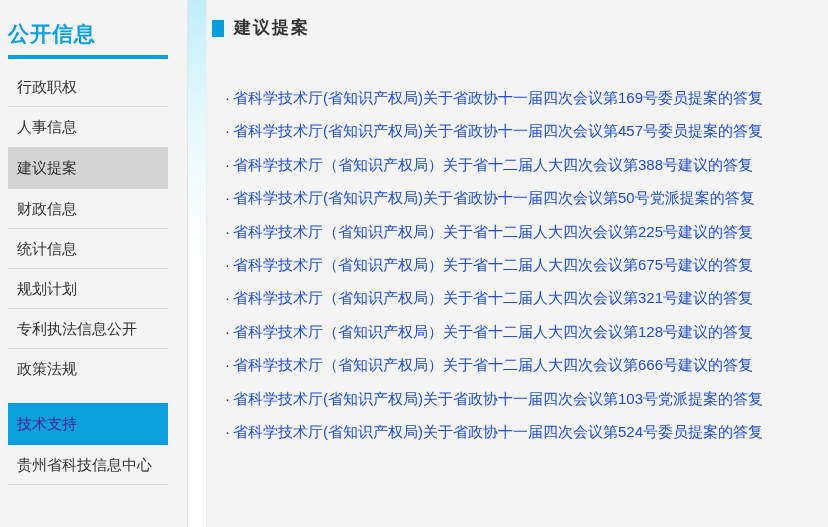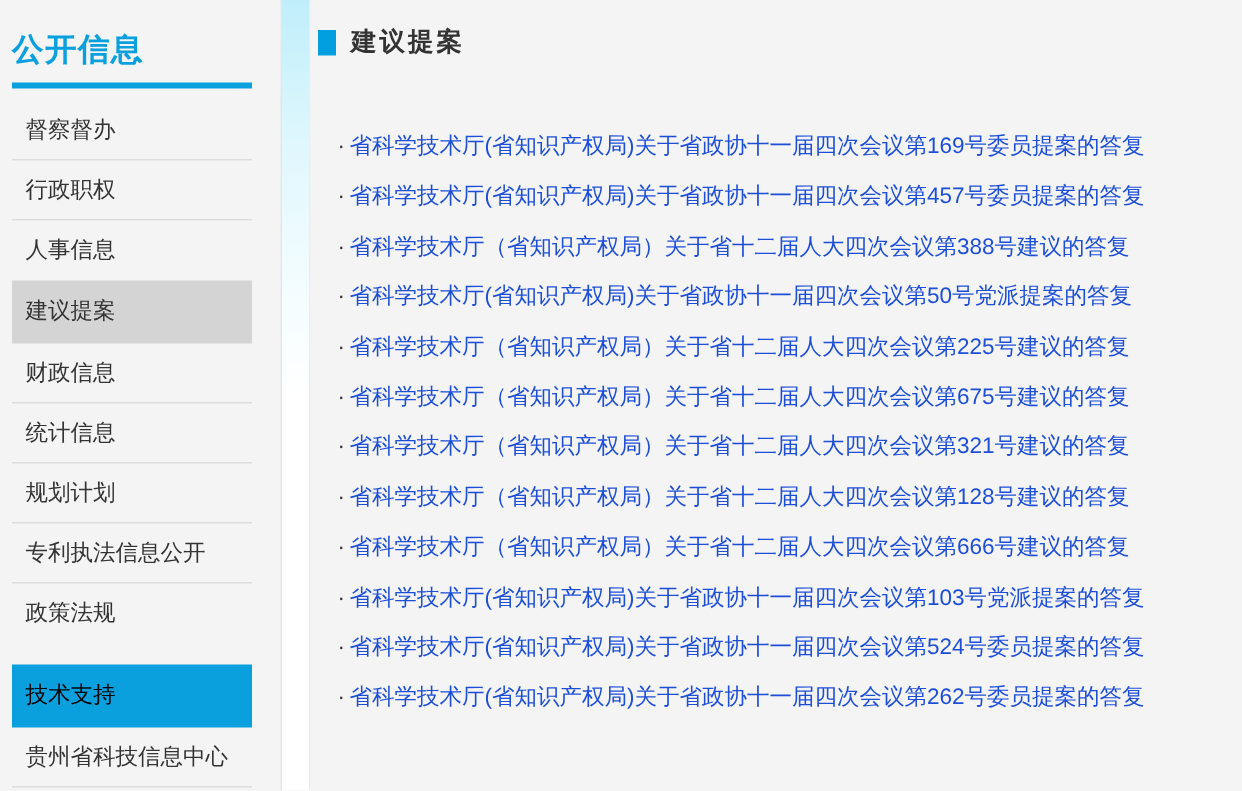--- a/index.html
+++ b/index.html
@@ -27,21 +27,21 @@
     height: 40px; line-height: 39px;
     font-size: 15px; color: #333;
     padding-left: 9px; cursor: pointer;
     white-space: nowrap; overflow: hidden;
   }
   .menu-item.divider { border-bottom: 1px solid #dcdcdc; }
   .menu-item.active {
     background: #d4d4d4; height: 42px; line-height: 42px;
   }
   .menu-item.highlight {
-    background: #0aa0de; color: #000000;
+    background: #0aa0de; color: #4c1d95;
     height: 42px; line-height: 42px; margin-top: 14px;
   }
 
   
   .gutter {
     flex: 0 0 20px; width: 20px;
     background: linear-gradient(to bottom, #bfeefa 0%, #dff7fd 18%, #f2fcff 35%, #ffffff 50%, #ffffff 100%);
     border-left: 1px solid #e6e6e6;
     border-right: 1px solid #ededed;
     box-sizing: border-box;
@@ -66,21 +66,20 @@
   }
 </style>
 </head>
 <body>
 
 <div class="page">
   <aside class="sidebar">
     <h2 class="sidebar-title">公开信息</h2>
     <div class="title-underline"></div>
     <ul class="menu" id="sidebar-menu">
-        <li class="menu-item normal divider">督察督办</li>
         <li class="menu-item normal divider">行政职权</li>
         <li class="menu-item normal">人事信息</li>
         <li class="menu-item active">建议提案</li>
         <li class="menu-item normal divider">财政信息</li>
         <li class="menu-item normal divider">统计信息</li>
         <li class="menu-item normal divider">规划计划</li>
         <li class="menu-item normal divider">专利执法信息公开</li>
         <li class="menu-item normal">政策法规</li>
         <li class="menu-item highlight">技术支持</li>
         <li class="menu-item normal divider">贵州省科技信息中心</li>
@@ -99,16 +98,15 @@
         <li class="link-row"><span class="bullet">·</span><a href="#">省科学技术厅(省知识产权局)关于省政协十一届四次会议第457号委员提案的答复</a></li>
         <li class="link-row"><span class="bullet">·</span><a href="#">省科学技术厅（省知识产权局）关于省十二届人大四次会议第388号建议的答复</a></li>
         <li class="link-row"><span class="bullet">·</span><a href="#">省科学技术厅(省知识产权局)关于省政协十一届四次会议第50号党派提案的答复</a></li>
         <li class="link-row"><span class="bullet">·</span><a href="#">省科学技术厅（省知识产权局）关于省十二届人大四次会议第225号建议的答复</a></li>
         <li class="link-row"><span class="bullet">·</span><a href="#">省科学技术厅（省知识产权局）关于省十二届人大四次会议第675号建议的答复</a></li>
         <li class="link-row"><span class="bullet">·</span><a href="#">省科学技术厅（省知识产权局）关于省十二届人大四次会议第321号建议的答复</a></li>
         <li class="link-row"><span class="bullet">·</span><a href="#">省科学技术厅（省知识产权局）关于省十二届人大四次会议第128号建议的答复</a></li>
         <li class="link-row"><span class="bullet">·</span><a href="#">省科学技术厅（省知识产权局）关于省十二届人大四次会议第666号建议的答复</a></li>
         <li class="link-row"><span class="bullet">·</span><a href="#">省科学技术厅(省知识产权局)关于省政协十一届四次会议第103号党派提案的答复</a></li>
         <li class="link-row"><span class="bullet">·</span><a href="#">省科学技术厅(省知识产权局)关于省政协十一届四次会议第524号委员提案的答复</a></li>
-        <li class="link-row"><span class="bullet">·</span><a href="#">省科学技术厅(省知识产权局)关于省政协十一届四次会议第262号委员提案的答复</a></li>
       </ul>
   </main>
 </div>
 
 </body></html>

